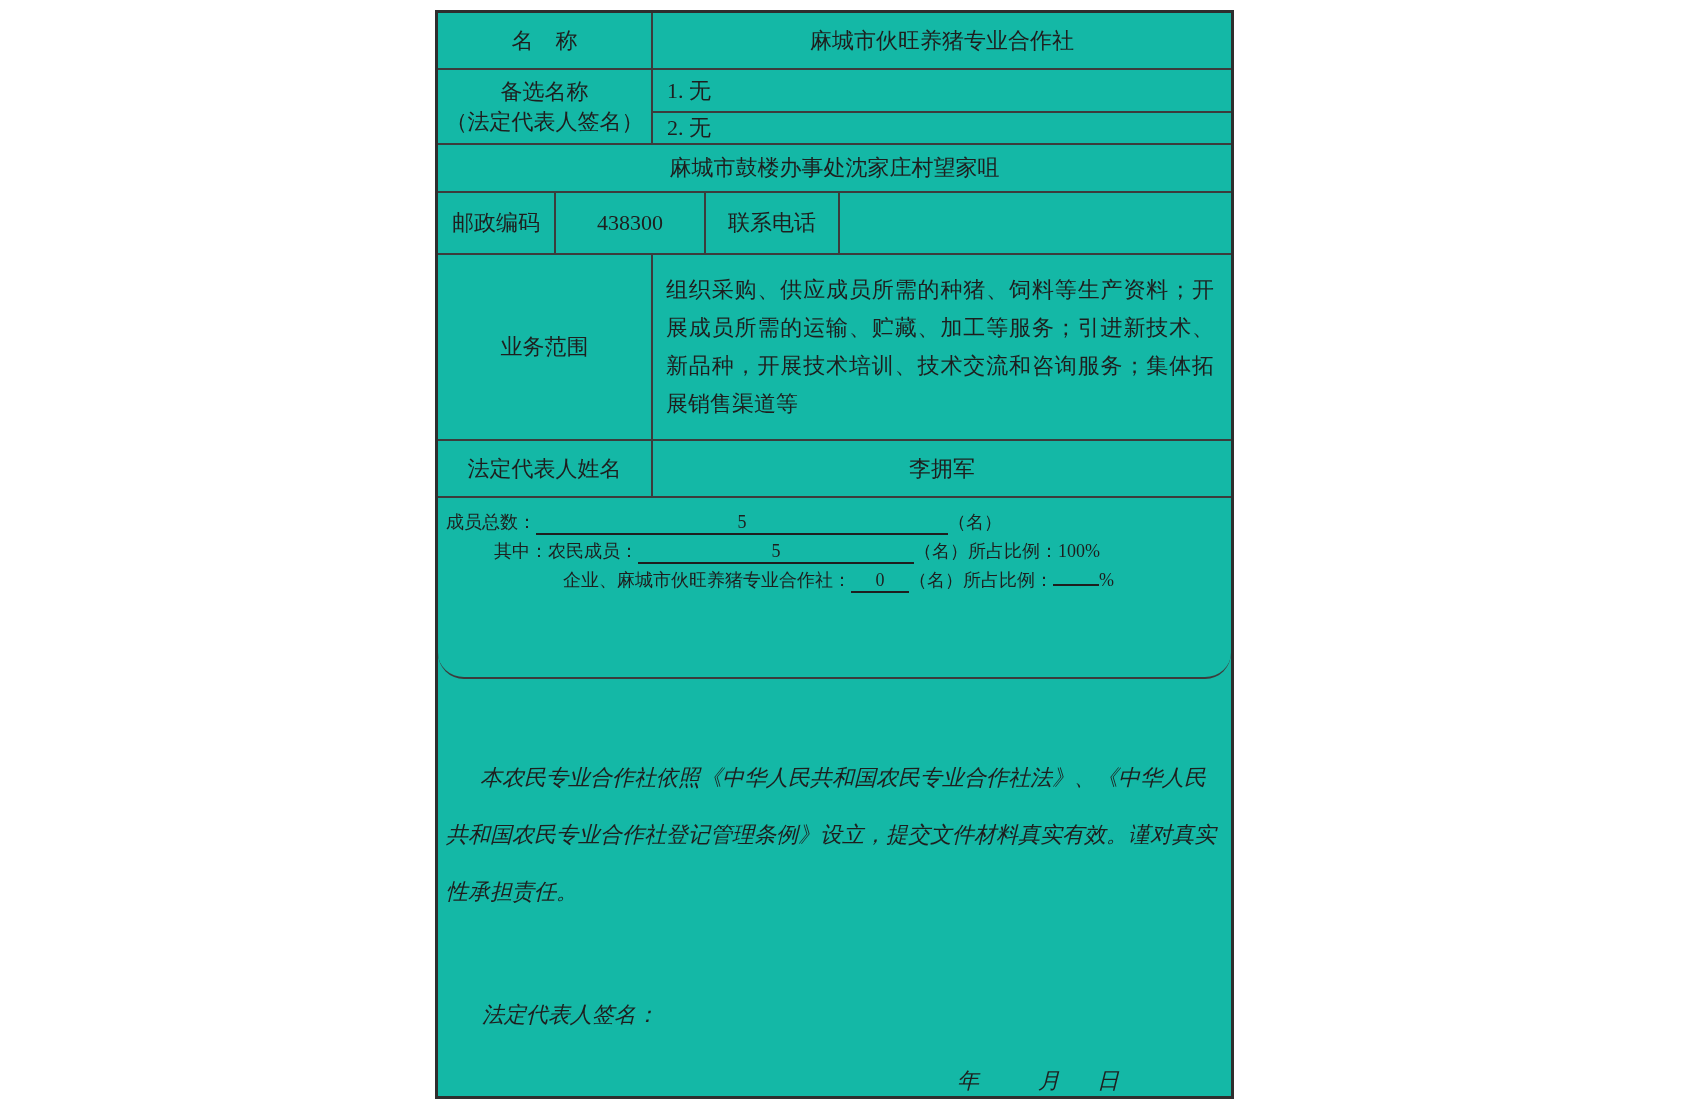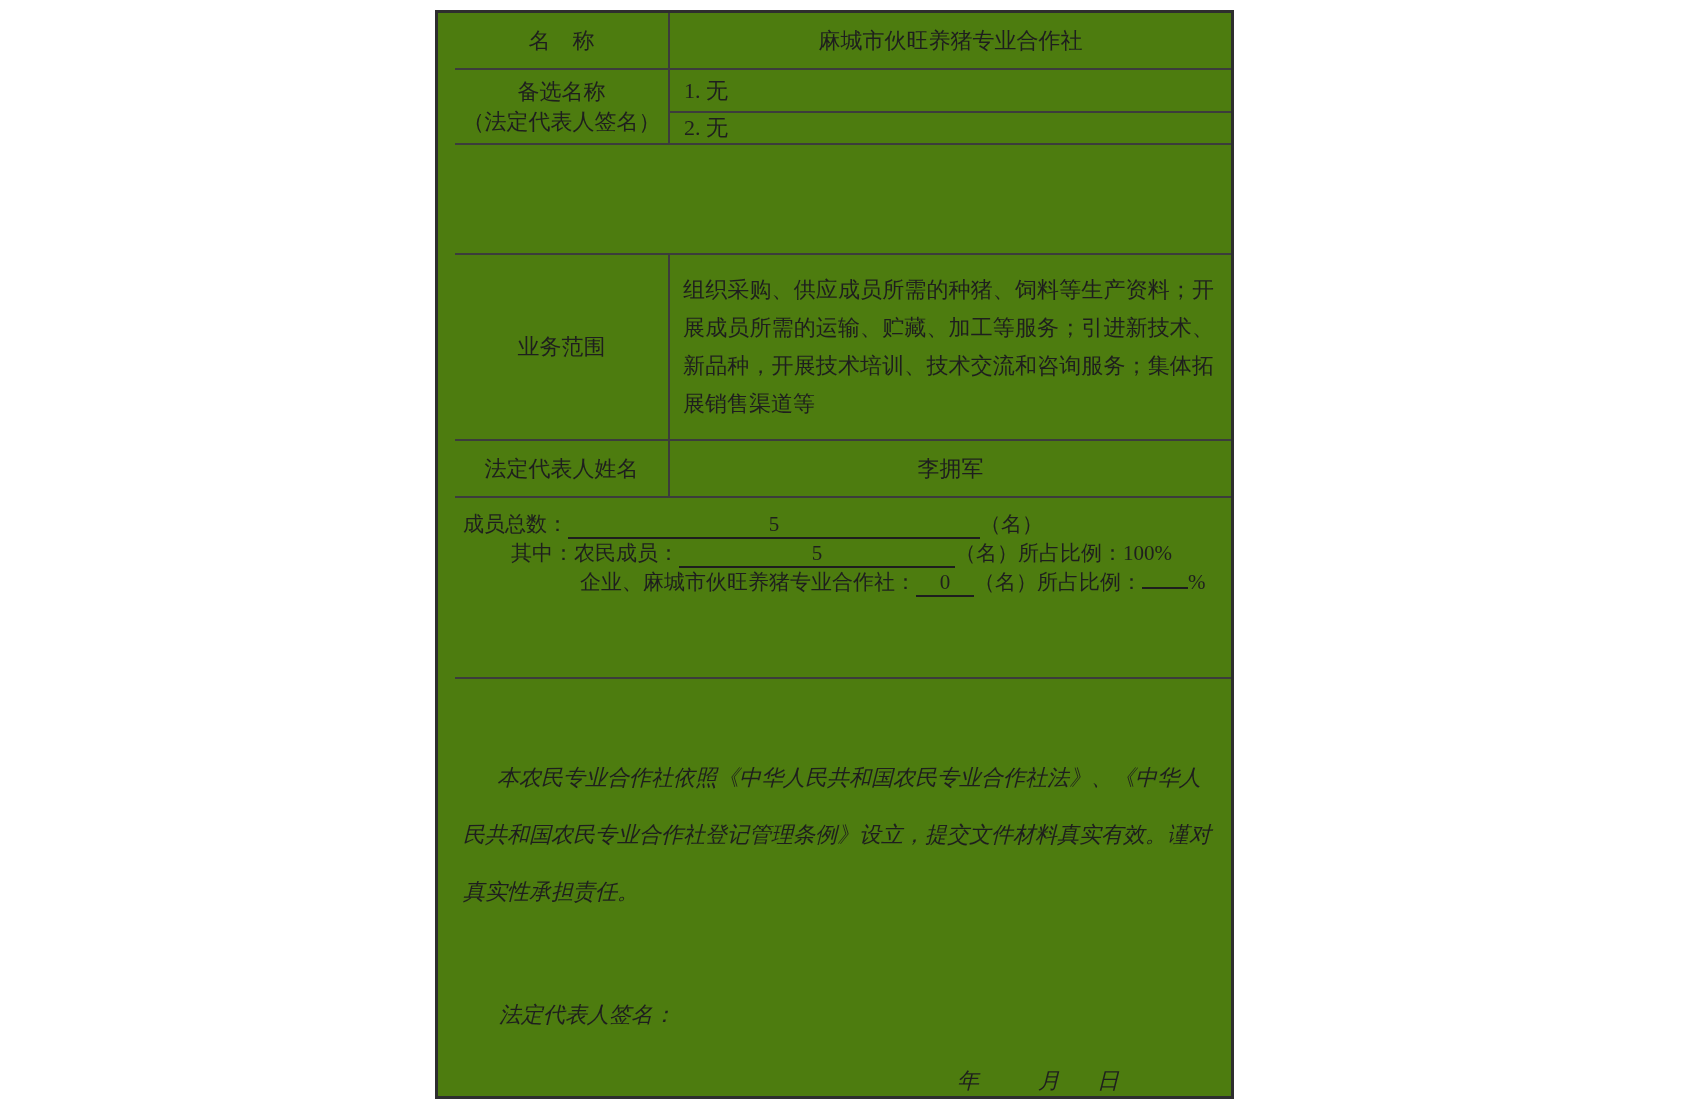--- a/index.html
+++ b/index.html
@@ -8,51 +8,51 @@
   body {
     font-family:"Liberation Serif","DejaVu Serif",serif;
     color:#1e1e1e;
     position:relative;
     font-size:22px;
   }
   .form-table {
     position:absolute; left:435px; top:10px;
     width:799px; height:1089px;
     border:3px solid #2e2e2e;
-    background:#4d7c0f;
-    display:flex; flex-direction:column;padding-left:17px;
+    background:#14b8a6;
+    display:flex; flex-direction:column;
   }
   .row { display:flex; border-bottom:2px solid #3c3c3c; flex-shrink:0; }
   .row.last { border-bottom:none; flex:1; }
   .lbl {
     width:215px; flex-shrink:0;
     border-right:2px solid #3c3c3c;
     display:flex; flex-direction:column; align-items:center; justify-content:center;
     text-align:center; line-height:30px;
   }
-  .val { flex:1; display:flex; align-items:center; min-width:0; }
+  .val { flex:1; display:flex; align-items:center; min-width:0;border-radius:26px; }
   .center { justify-content:center; }
   .subcol { flex:1; display:flex; flex-direction:column; min-width:0; }
   .subrow { display:flex; align-items:center; }
   .divide { border-bottom:2px solid #3c3c3c; }
   .padL { padding-left:14px; }
   .postal-cell {
     display:flex; align-items:center; justify-content:center;
     border-right:2px solid #3c3c3c; height:100%;
   }
   .bizval { display:flex; align-items:center; }
   .bizval p {
     margin:0 17px 0 13px;
     line-height:38px;
     text-align:justify;
     text-justify:inter-ideograph;
   }
   .members {
     flex-direction:column; align-items:stretch; justify-content:flex-start;
-    padding:12px 0 0 8px; font-size:21px;
+    padding:12px 0 0 8px; font-size:18px;
   }
   .mline { height:29px; display:flex; align-items:baseline; white-space:pre; }
   .mline.l2 { margin-left:48px; }
   .mline.l3 { margin-left:117px; }
   .blank {
     display:inline-block; border-bottom:2px solid #1e1e1e;
     text-align:center;
   }
   .decl { flex-direction:column; align-items:stretch; justify-content:flex-start;font-style:italic; }
   .decl-text {
@@ -84,20 +84,29 @@
       <span>备选名称</span>
       <span>（法定代表人签名）</span>
     </div>
     <div class="subcol">
       <div class="subrow divide padL" style="height:52px">1. 无</div>
       <div class="subrow padL" style="flex:1">2. 无</div>
     </div>
   </div>
 
   <div class="row" style="height:110px">
+    <div class="subcol">
+      <div class="subrow divide center" style="height:48px;justify-content:center">麻城市鼓楼办事处沈家庄村望家咀</div>
+      <div class="subrow" style="flex:1">
+        <div class="postal-cell" style="width:118px">邮政编码</div>
+        <div class="postal-cell" style="width:150px">438300</div>
+        <div class="postal-cell" style="width:134px">联系电话</div>
+        <div class="postal-cell" style="flex:1;border-right:none"></div>
+      </div>
+    </div>
   </div>
 
 
   <div class="row" style="height:186px">
     <div class="lbl">业务范围</div>
     <div class="val bizval">
       <p>组织采购、供应成员所需的种猪、饲料等生产资料；开展成员所需的运输、贮藏、加工等服务；引进新技术、新品种，开展技术培训、技术交流和咨询服务；集体拓展销售渠道等</p>
     </div>
   </div>
 

